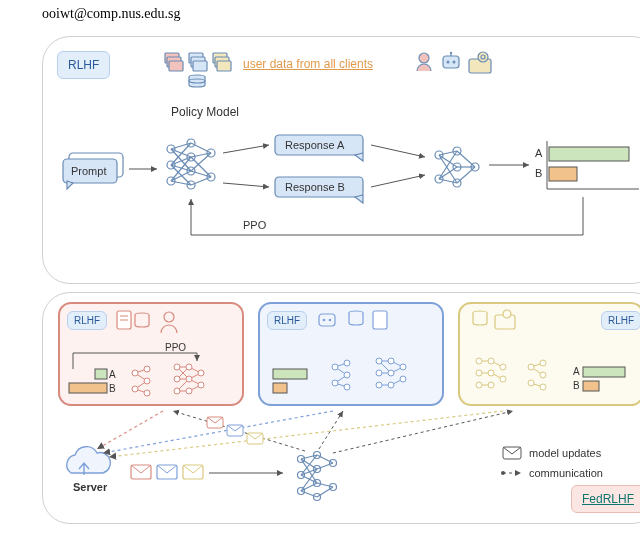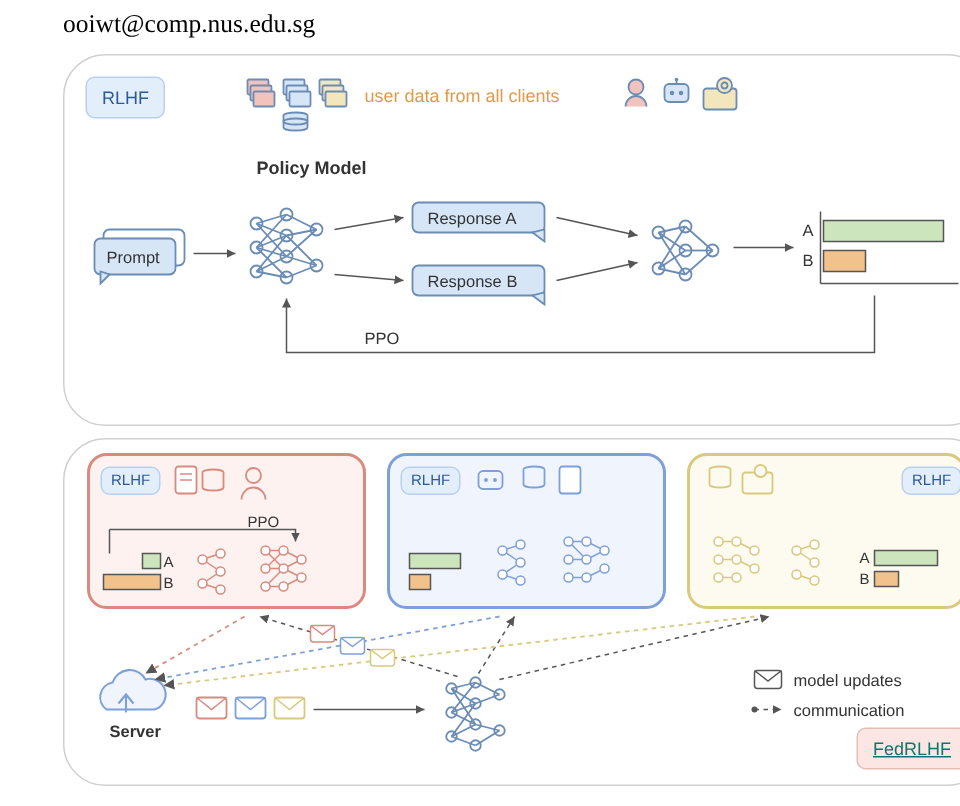--- a/index.html
+++ b/index.html
@@ -1,25 +1,25 @@
 <!DOCTYPE html>
 <html><head>
 <meta charset="utf-8">
 <style>
   * { box-sizing: border-box; margin: 0; padding: 0; }
   body { font-family: Georgia, serif; width: 640px; height: 537px; background: #fff; position: relative; }
-  .email { font-size: 17px; padding: 6px 0 0 42px; font-family: Georgia, serif; }
+  .email { font-size: 14px; padding: 6px 0 0 42px; font-family: Georgia, serif; }
   .panel { position: absolute; border: 1px solid #d0d0d0; border-radius: 28px; background: #fff; margin-left: 32px; }
   .panel-top { left: 10px; top: 36px; width: 618px; height: 248px; }
   .panel-bot { left: 10px; top: 292px; width: 618px; height: 232px; }
   .badge { position: absolute; border-radius: 6px; font-size: 12px; font-family: Arial, sans-serif; padding: 6px 10px; }
   .badge-blue { background: #e3eefb; border: 1px solid #b8d0ee; color: #2b5a9a; }
   .badge-red { background: #fbe6e3; border: 1px solid #e8bcb5; color: #0f766e; text-decoration: underline; }
   .caption { position: absolute; font: 11px Arial, sans-serif; color: #333; }
-  .caption-orange { color: #e09a4a; font: 12px Arial, sans-serif; }
+  .caption-orange { color: #e09a4a; font: 12px Arial, sans-serif; text-decoration: underline; }
   svg { position: absolute; overflow: visible; }
   .thin { stroke: #6a8cb5; stroke-width: 1.2; fill: none; }
   .thin-dark { stroke: #555; stroke-width: 1; fill: none; }
   .dash { stroke-dasharray: 3 3; }
   .fill-blue { fill: #d7e6f7; }
   .fill-green { fill: #cce5bc; }
   .fill-orange { fill: #f2c28c; }
   .fill-red { fill: #f2c2bc; }
   .fill-yellow { fill: #f2e6bc; }
   .txt { font: 11px Arial, sans-serif; fill: #333; }
@@ -70,21 +70,21 @@
       <line x1="8" y1="0" x2="8" y2="3" class="thin"></line>
       <circle cx="8" cy="0" r="1.2" fill="#6a8cb5"></circle>
     </g>
     <g transform="translate(58,2)">
       <rect x="0" y="8" width="22" height="14" rx="2" class="thin fill-yellow"></rect>
       <circle cx="14" cy="6" r="5" class="thin fill-yellow"></circle>
       <circle cx="14" cy="6" r="2" class="thin"></circle>
     </g>
   </svg>
 
-  <div class="caption" style="left:128px;top:68px;font-weight:bold;font-size:12px">Policy Model</div>
+  <div class="caption" style="left:128px;top:68px;font-weight:normal;font-size:12px">Policy Model</div>
 
   <svg style="left:18px;top:112px" width="72" height="44">
     <rect x="8" y="4" width="54" height="24" rx="4" class="thin" fill="#fff"></rect>
     <rect x="2" y="10" width="54" height="24" rx="4" class="thin fill-blue"></rect>
     <path d="M12 34 l-6 6 l0 -8 z" class="thin fill-blue"></path>
     <text x="10" y="26" class="txt" fill="#2b5a9a">Prompt</text>
   </svg>
 
   <svg style="left:116px;top:96px" width="64" height="64">
     <g class="thin">

